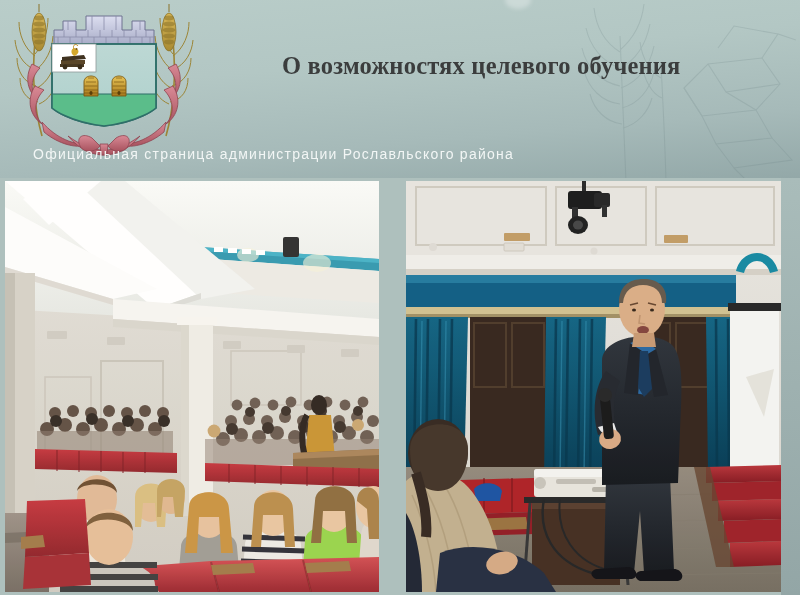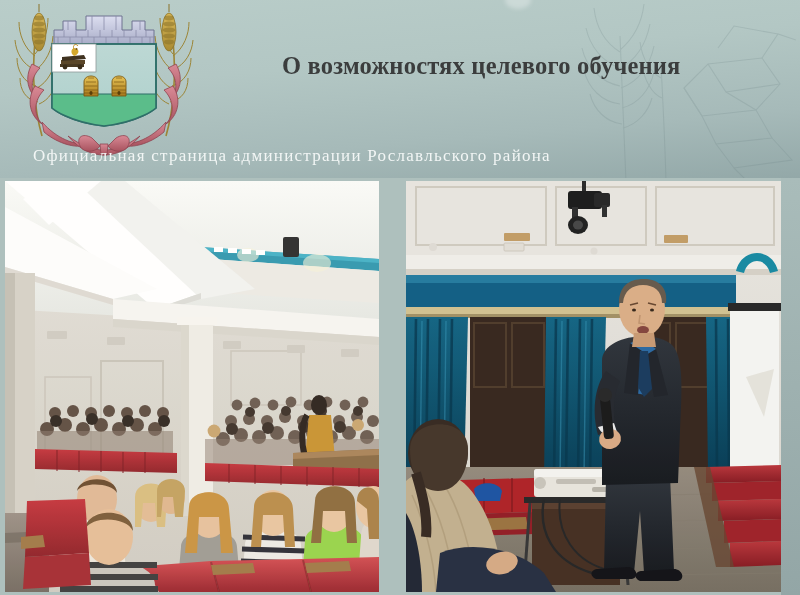--- a/index.html
+++ b/index.html
@@ -57,22 +57,22 @@
     font-weight: bold;
     font-size: 24.5px;
     letter-spacing: 0.2px;
     color: #3b3d3d;
     white-space: nowrap;
   }
   .banner-subtitle {
     position: absolute;
     left: 33px;
     top: 146px;
-    font-family: Liberation Serif, serif;
-    font-size: 17px;
+    font-family: Liberation Sans, sans-serif;
+    font-size: 14px;
     letter-spacing: 1.25px;
     color: #f2f6f5;
     white-space: nowrap;
   }
 
   
   .arms {
     position: absolute;
     left: 8px; top: 4px;
     width: 192px; height: 152px;

